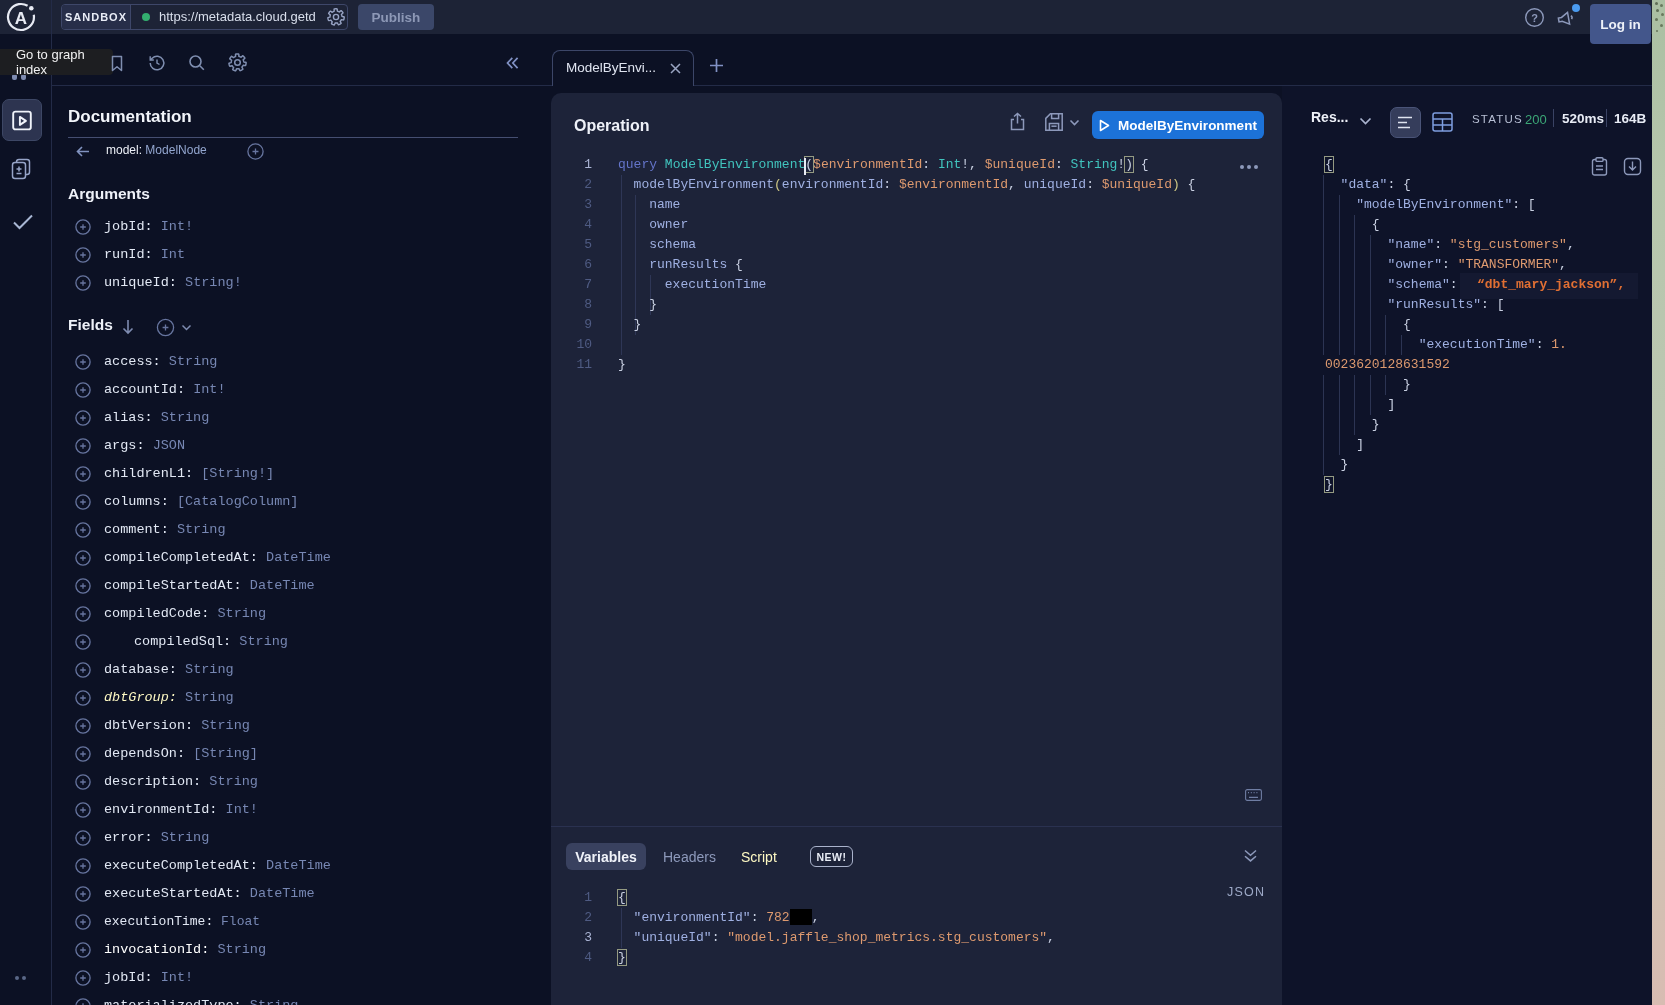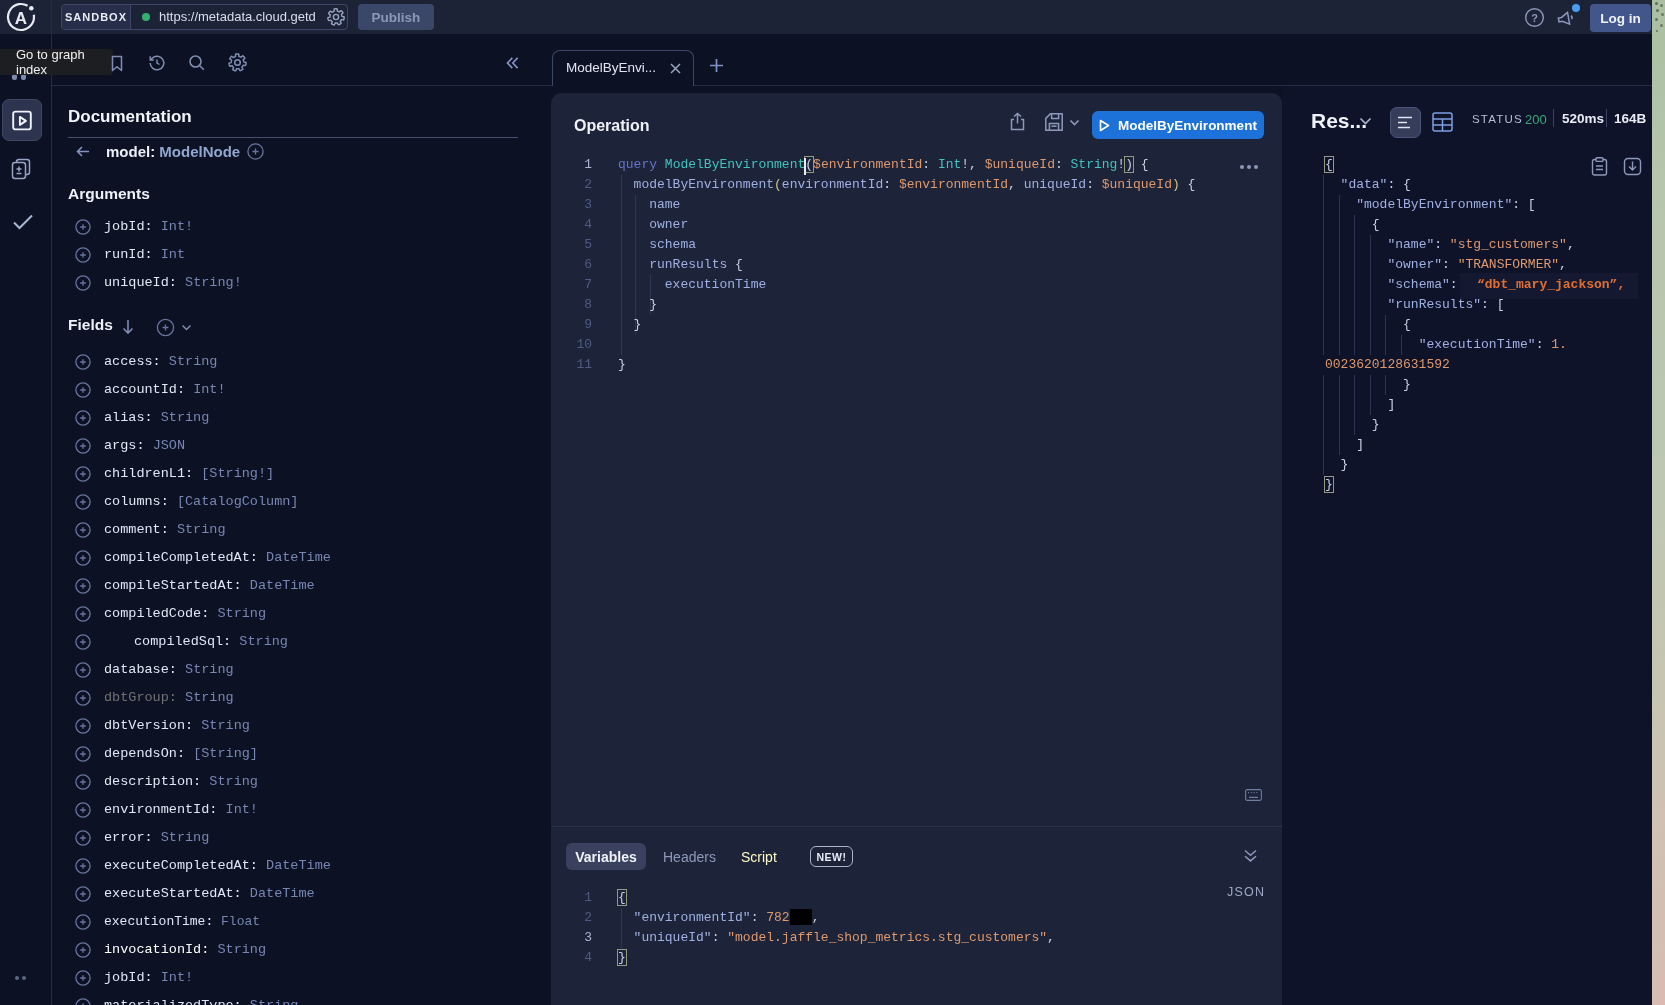--- a/index.html
+++ b/index.html
@@ -70,21 +70,21 @@
 </div>
 <div class="ic" style="left:1555px;top:6px;">
 <svg width="24" height="23" viewBox="0 0 24 23" fill="none" stroke="#8d99bb" stroke-width="1.5">
   <g transform="rotate(-10 12 12)">
     <path d="M3.5 10.5v4h3.2l6.8 4V6.5l-6.8 4H3.5z"></path>
     <path d="M16.3 10.3c.9 1 .9 2.7 0 3.7"></path>
   </g>
 </svg>
 </div>
 <div class="abs" style="left:1572px;top:3.5px;width:8px;height:8px;border-radius:50%;background:#4b9bf0;"></div>
-<div class="abs" style="left:1590px;top:4px;width:61px;height:28px;background:#43568b;border-radius:4px;display:flex;align-items:center;justify-content:center;">
+<div class="abs" style="left:1590px;top:4px;width:61px;height:40px;background:#43568b;border-radius:4px;display:flex;align-items:center;justify-content:center;">
   <span style="font-size:13.5px;font-weight:bold;color:#eef1f8;">Log in</span>
 </div>
 
 <div class="abs" style="left:12px;top:74px;width:5px;height:6px;border-radius:2px;background:#7e8bb0;"></div>
 <div class="abs" style="left:21px;top:74px;width:5px;height:6px;border-radius:2px;background:#7e8bb0;"></div>
 <div class="abs" style="left:2px;top:99px;width:40px;height:42px;background:#2d3450;border:1px solid #3d4765;border-radius:7px;"></div>
 <div class="ic" style="left:12px;top:110px;">
 <svg width="20" height="21" viewBox="0 0 20 21" fill="none" stroke="#f0f3fa" stroke-width="1.9">
   <rect x="1.2" y="1.6" width="17.6" height="17.8" rx="2.2"></rect>
   <path d="M7.9 6.9l6 4-6 4z" stroke-linejoin="round"></path>
@@ -155,21 +155,21 @@
 </svg>
 </div>
 
 <div class="abs" style="left:68px;top:107px;font-size:17px;font-weight:bold;color:#f2f5fa;">Documentation</div>
 <div class="abs" style="left:68px;top:137px;width:450px;height:1px;background:#454e71;"></div>
 <div class="ic" style="left:76px;top:145px;">
 <svg width="14" height="13" viewBox="0 0 14 13" fill="none" stroke="#8193c0" stroke-width="1.6">
   <path d="M13 6.5H1.5M6 2L1.5 6.5 6 11"></path>
 </svg>
 </div>
-<div class="abs" style="left:106px;top:143px;font-size:15px;font-weight:bold;color:#edf0f7;">model: <span style="color:#93a6cf;">ModelNode</span></div>
+<div class="abs" style="left:106px;top:143px;font-size:12px;font-weight:normal;color:#edf0f7;">model: <span style="color:#93a6cf;">ModelNode</span></div>
 
 <div class="abs" style="left:68px;top:185px;font-size:15.5px;font-weight:bold;color:#eef1f8;">Arguments</div>
 <div class="abs" style="left:68px;top:316px;font-size:15.5px;font-weight:bold;color:#eef1f8;">Fields</div>
 
 <div class="ic" style="left:247px;top:143px;">
 <svg width="17" height="17" viewBox="0 0 17 17" fill="none" stroke="#67759f" stroke-width="1.3">
   <circle cx="8.5" cy="8.5" r="7.6"></circle>
   <path d="M8.5 5.5v6M5.5 8.5h6"></path>
 </svg>
 </div>
@@ -294,21 +294,21 @@
       <path d="M8 5.2v5.6M5.2 8h5.6"></path>
 </svg>
   </div>
 <div class="abs mono" style="left:104px;top:660px;font-size:13.5px;line-height:20px;"><span style="color:#e2e8f4;">database:</span> <span style="color:#7787b3;">String</span></div>
 <div class="ic" style="left:75px;top:690px;">
 <svg width="16" height="16" viewBox="0 0 16 16" fill="none" stroke="#67759f" stroke-width="1.3">
   <circle cx="8" cy="8" r="7.1"></circle>
       <path d="M8 5.2v5.6M5.2 8h5.6"></path>
 </svg>
   </div>
-<div class="abs mono" style="left:104px;top:688px;font-size:13.5px;line-height:20px;"><span style="color:#737373;">dbtGroup:</span> <span style="color:#7787b3;">String</span></div>
+<div class="abs mono" style="left:104px;top:688px;font-size:13.5px;line-height:20px;"><span style="color:#fef9c3;font-style:italic;">dbtGroup:</span> <span style="color:#7787b3;">String</span></div>
 <div class="ic" style="left:75px;top:718px;">
 <svg width="16" height="16" viewBox="0 0 16 16" fill="none" stroke="#67759f" stroke-width="1.3">
   <circle cx="8" cy="8" r="7.1"></circle>
       <path d="M8 5.2v5.6M5.2 8h5.6"></path>
 </svg>
   </div>
 <div class="abs mono" style="left:104px;top:716px;font-size:13.5px;line-height:20px;"><span style="color:#e2e8f4;">dbtVersion:</span> <span style="color:#7787b3;">String</span></div>
 <div class="ic" style="left:75px;top:746px;">
 <svg width="16" height="16" viewBox="0 0 16 16" fill="none" stroke="#67759f" stroke-width="1.3">
   <circle cx="8" cy="8" r="7.1"></circle>
@@ -467,21 +467,21 @@
 <div class="gut" style="left:560px;top:888px;width:32px;">1
 2
 <span style="color:#aab4d4;">3</span>
 4</div>
 <div class="abs" style="left:621px;top:908px;width:1px;height:40px;background:#2e3656;"></div>
 <pre class="code" style="left:618px;top:888px;"><span class="bx cp">{</span>
   <span class="ck">"environmentId"</span><span class="cp">: </span><span class="cv">782</span><span style="display:inline-block;width:22px;height:16px;background:#000;vertical-align:text-bottom;"></span><span class="cp">,</span>
   <span class="ck">"uniqueId"</span><span class="cp">: </span><span class="cv">"model.jaffle_shop_metrics.stg_customers"</span><span class="cp">,</span>
 <span class="bx cp">}</span></pre>
 
-<div class="abs" style="left:1311px;top:109px;font-size:21px;font-weight:bold;color:#eef1f8;">Res...</div>
+<div class="abs" style="left:1311px;top:109px;font-size:14px;font-weight:bold;color:#eef1f8;">Res...</div>
 <div class="ic" style="left:1359px;top:117px;">
 <svg width="13" height="9" viewBox="0 0 13 9" fill="none" stroke="#aab4cf" stroke-width="1.7">
   <path d="M1.5 1.5l5 5 5-5"></path>
 </svg>
 </div>
 <div class="abs" style="left:1390px;top:107px;width:31px;height:31px;background:#353d5b;border:1px solid #4a5478;border-radius:7px;"></div>
 <div class="ic" style="left:1397px;top:116px;">
 <svg width="17" height="13" viewBox="0 0 17 13" fill="none" stroke="#dfe4f0" stroke-width="1.6">
   <path d="M1 1.5h14M1 6.5h9M1 11.5h12"></path>
 </svg>

